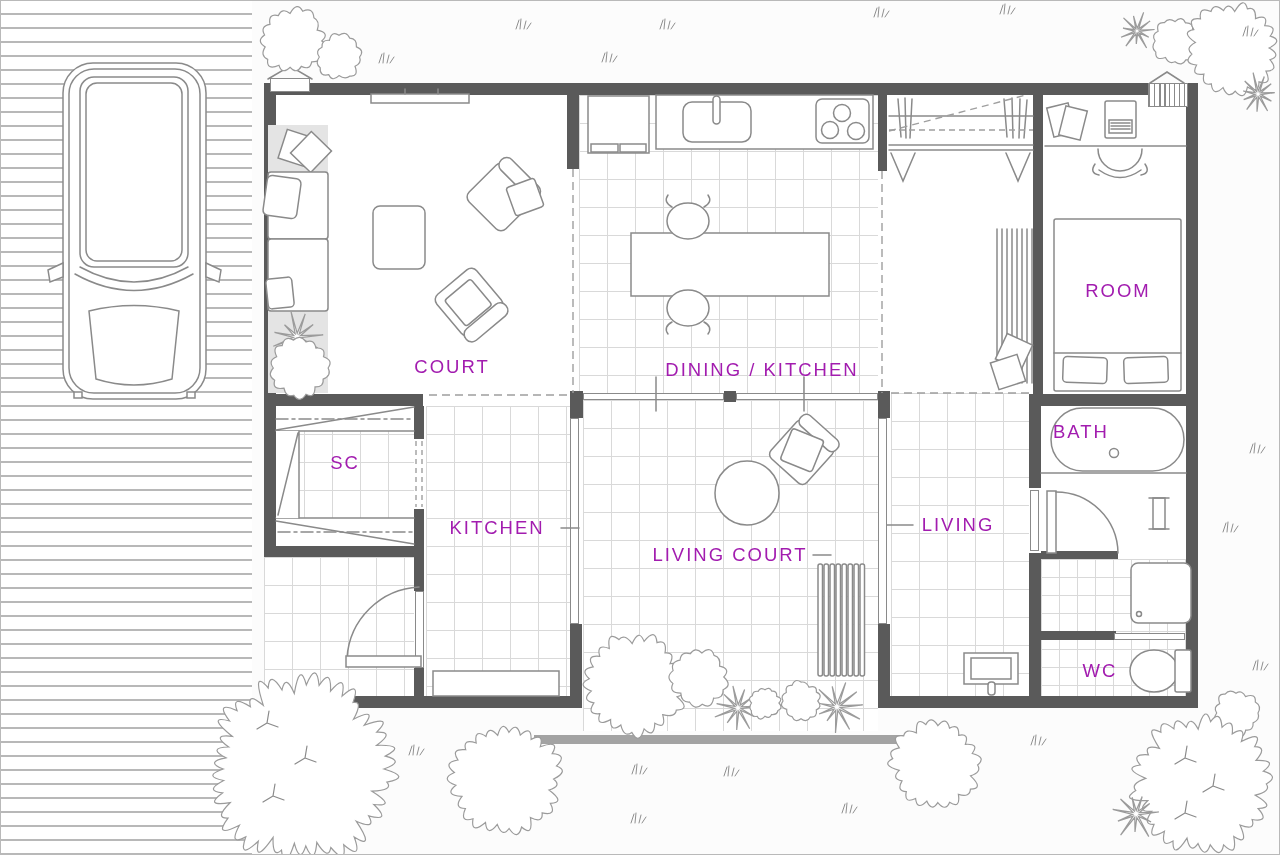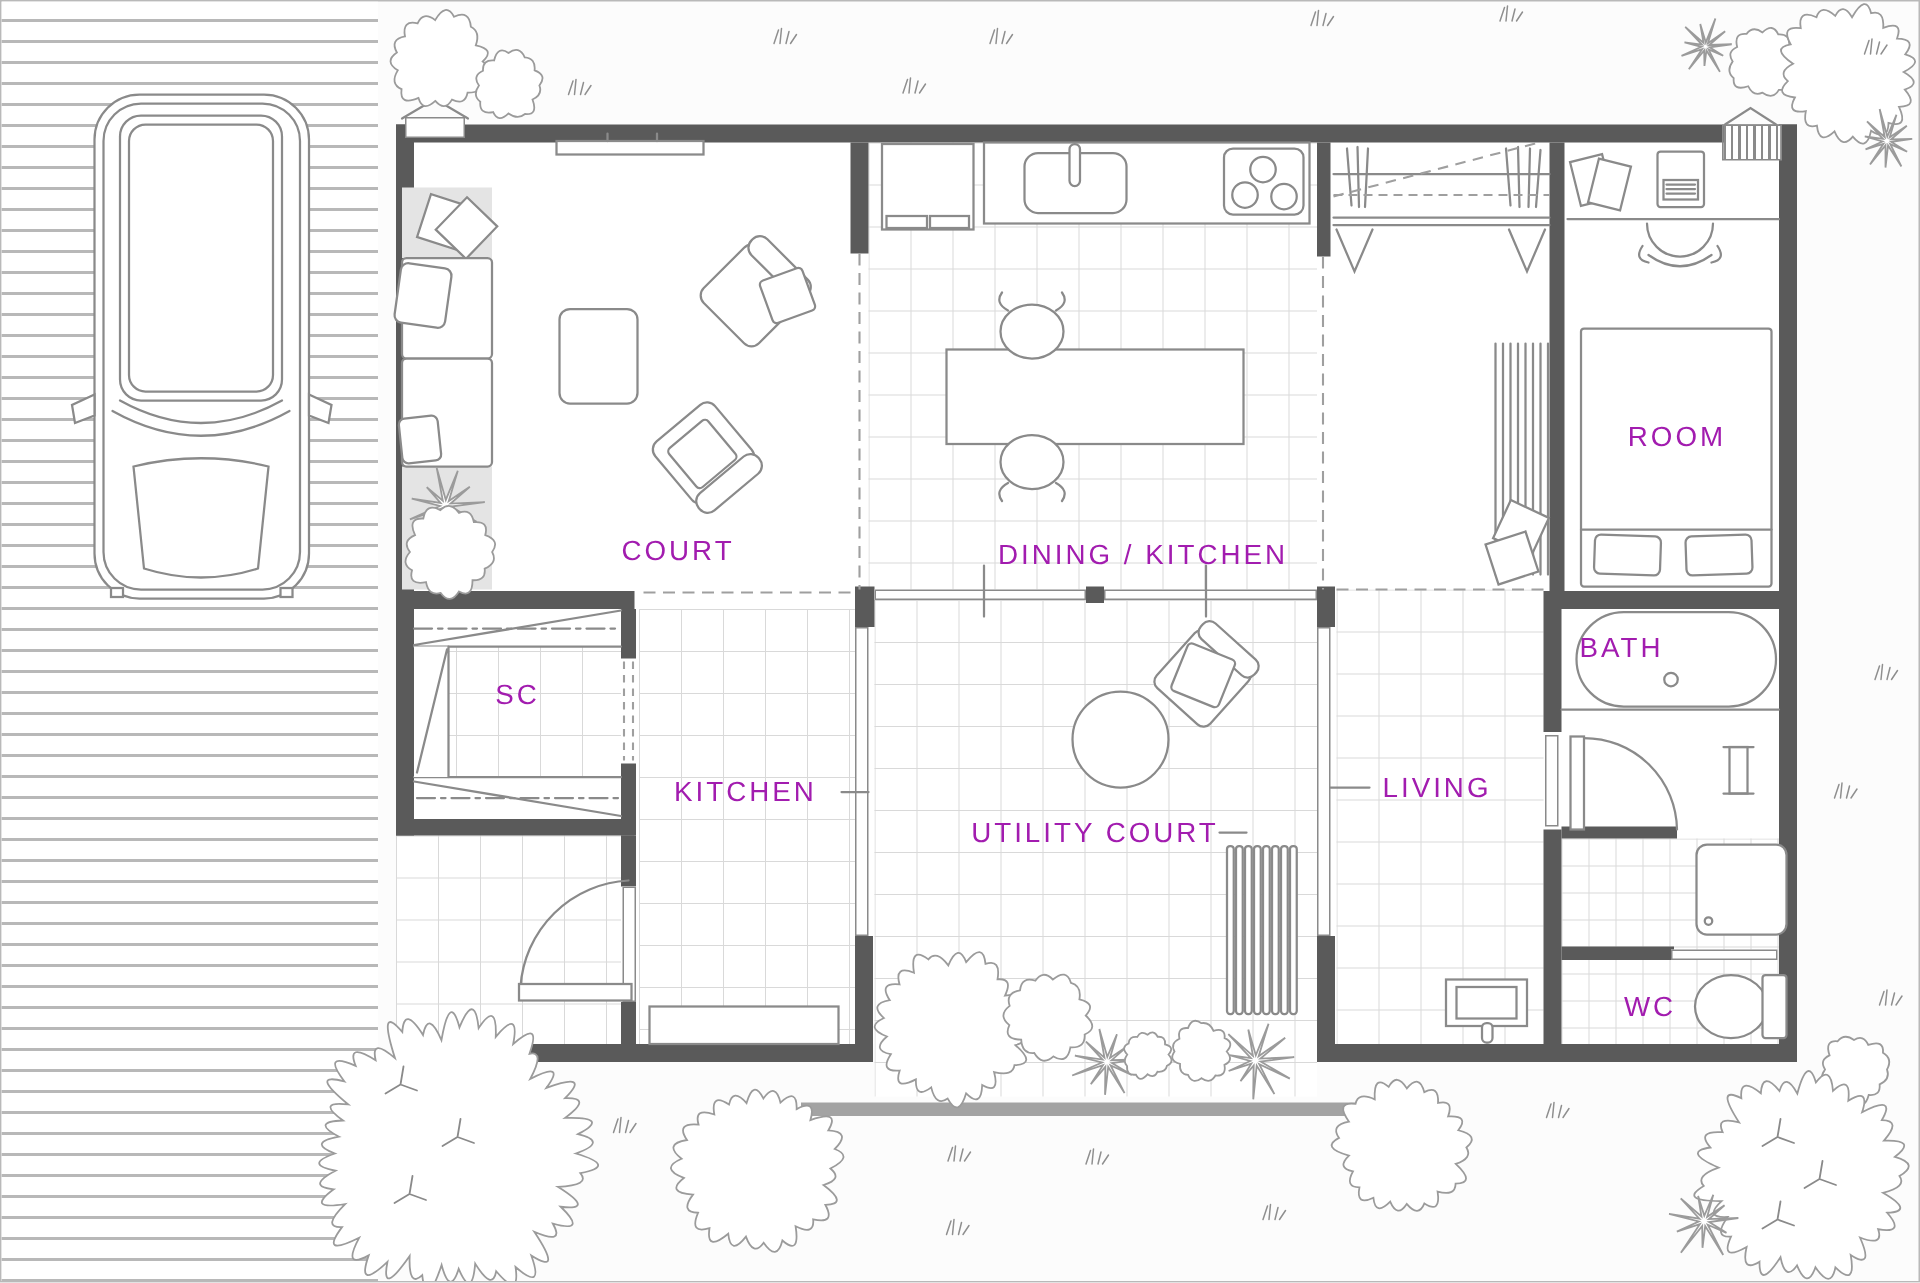--- a/index.html
+++ b/index.html
@@ -289,21 +289,21 @@
       <path class="dash" d="M890,392 H1028" stroke-dasharray="8 5"></path>
       <path class="dash" d="M415,440 V506 M421,440 V506" stroke-dasharray="5 4"></path>
     </g>
   </svg>
 
   <div class="lbl" style="left:451px;top:366px">COURT</div>
   <div class="lbl" style="left:761px;top:369px">DINING / KITCHEN</div>
   <div class="lbl" style="left:1117px;top:290px">ROOM</div>
   <div class="lbl" style="left:344px;top:462px">SC</div>
   <div class="lbl" style="left:496px;top:527px">KITCHEN</div>
-  <div class="lbl" style="left:729px;top:554px">UTILITY COURT</div>
+  <div class="lbl" style="left:729px;top:554px">LIVING COURT</div>
   <div class="lbl" style="left:957px;top:524px">LIVING</div>
   <div class="lbl" style="left:1080px;top:431px">BATH</div>
   <div class="lbl" style="left:1099px;top:670px">WC</div>
 
   <svg id="deco" width="1280" height="855" viewBox="0 0 1280 855">
       <path d="M320.8,40.0Q331.7,48.4 321.0,52.9Q320.9,61.0 310.7,60.8Q309.1,69.6 300.3,65.4Q295.5,73.6 289.2,66.3Q280.9,74.1 278.0,64.3Q265.2,69.8 266.7,58.4Q258.7,54.8 264.2,45.9Q254.8,40.0 263.6,34.0Q258.7,25.2 269.0,23.3Q266.9,12.1 277.4,14.6Q281.0,6.2 289.1,12.4Q296.2,0.1 301.7,10.2Q311.9,5.4 312.9,16.8Q319.4,20.1 316.2,29.2Q329.6,32.0 320.8,40.0Z" stroke="#9b9b9b" stroke-width="1.2" fill="#ffffff" stroke-linecap="round"></path>
       <path d="M358.6,56.0Q360.9,62.1 354.0,65.3Q357.9,75.9 349.0,75.0Q344.2,79.0 338.0,74.6Q331.2,81.3 327.8,73.7Q318.4,75.6 319.2,66.8Q313.7,62.5 318.3,56.0Q313.7,49.5 321.0,46.2Q320.6,38.6 328.4,39.3Q330.8,29.2 338.0,34.3Q345.2,29.2 348.8,37.2Q356.2,37.8 355.4,45.9Q364.0,49.0 358.6,56.0Z" stroke="#9b9b9b" stroke-width="1.2" fill="#ffffff" stroke-linecap="round"></path>
       <path d="M1138.7,30.5L1147.8,36.2L1138.0,31.9L1145.6,46.9L1136.6,32.6L1135.3,43.0L1135.1,32.6L1124.9,45.2L1133.8,31.7L1120.0,36.2L1133.3,30.2L1122.0,27.2L1133.6,28.7L1122.5,16.9L1134.7,27.6L1132.5,15.0L1136.2,27.3L1142.6,11.4L1137.6,27.8L1149.1,19.9L1138.5,29.0L1153.5,28.5Z" stroke="#9b9b9b" stroke-width="1.2" fill="#ffffff" stroke-linecap="round"></path>
       <path d="M1194.7,40.0Q1201.0,47.2 1192.9,50.9Q1193.7,59.7 1184.9,58.9Q1180.9,65.8 1174.0,60.8Q1167.7,63.5 1164.5,56.5Q1154.0,60.0 1154.8,51.1Q1149.4,46.6 1154.1,40.0Q1149.9,33.6 1157.1,30.3Q1154.8,20.8 1163.4,21.6Q1167.6,16.0 1174.0,20.6Q1180.9,14.1 1184.5,21.9Q1192.6,21.4 1191.8,29.7Q1200.0,33.0 1194.7,40.0Z" stroke="#9b9b9b" stroke-width="1.2" fill="#ffffff" stroke-linecap="round"></path>
       <path d="M1268.1,47.0Q1281.2,54.6 1268.9,58.7Q1278.5,69.9 1265.0,70.2Q1271.7,84.8 1258.0,80.9Q1257.9,93.6 1246.4,86.1Q1243.3,101.0 1234.2,90.1Q1227.1,98.8 1222.0,86.6Q1211.7,96.2 1210.3,82.8Q1200.4,85.4 1202.9,73.1Q1189.5,75.3 1195.6,64.0Q1181.3,62.3 1190.9,53.1Q1183.7,47.0 1194.4,41.5Q1179.1,31.0 1192.8,28.6Q1185.6,16.0 1199.5,17.8Q1197.4,4.9 1210.0,10.5Q1213.0,1.2 1222.5,9.6Q1227.5,0.2 1233.7,10.5Q1243.0,-5.5 1246.4,7.8Q1255.1,5.3 1254.5,17.6Q1268.1,12.6 1263.7,24.7Q1277.1,24.8 1269.2,35.2Q1282.9,39.2 1268.1,47.0Z" stroke="#9b9b9b" stroke-width="1.2" fill="#ffffff" stroke-linecap="round"></path>

